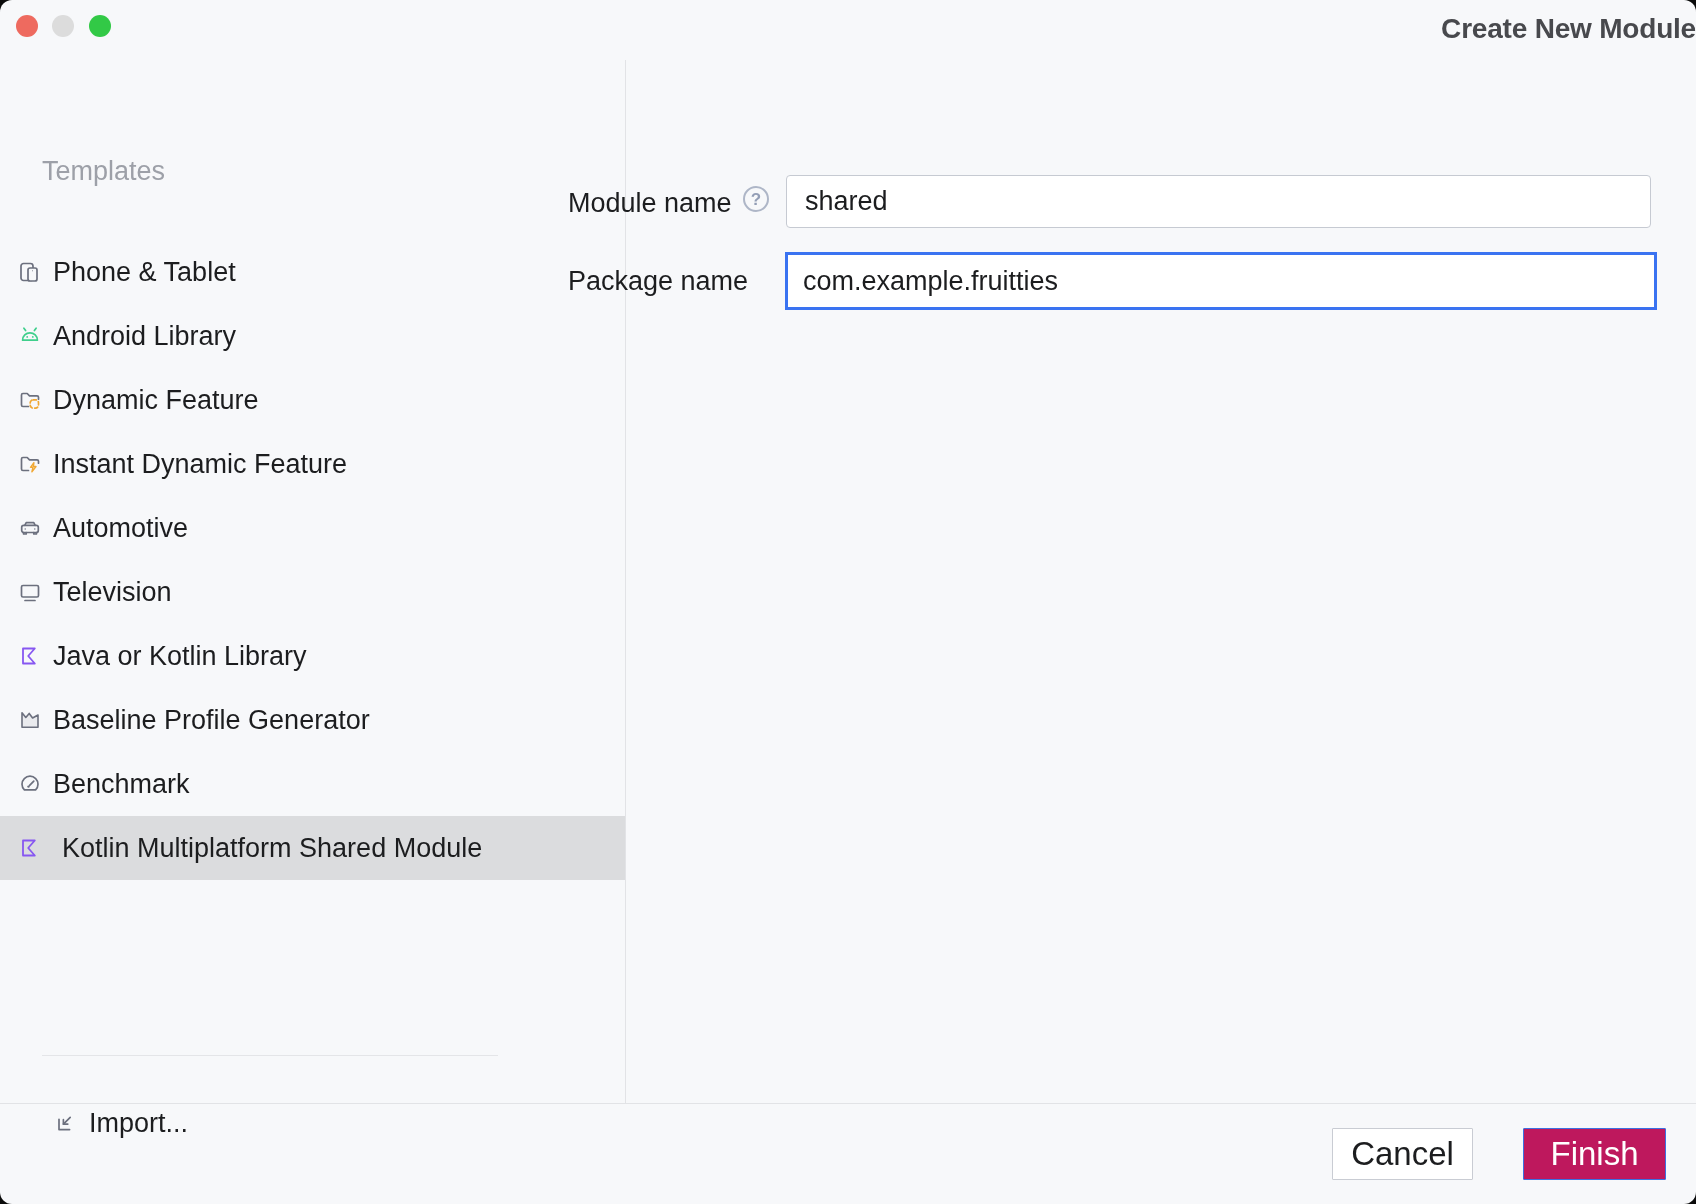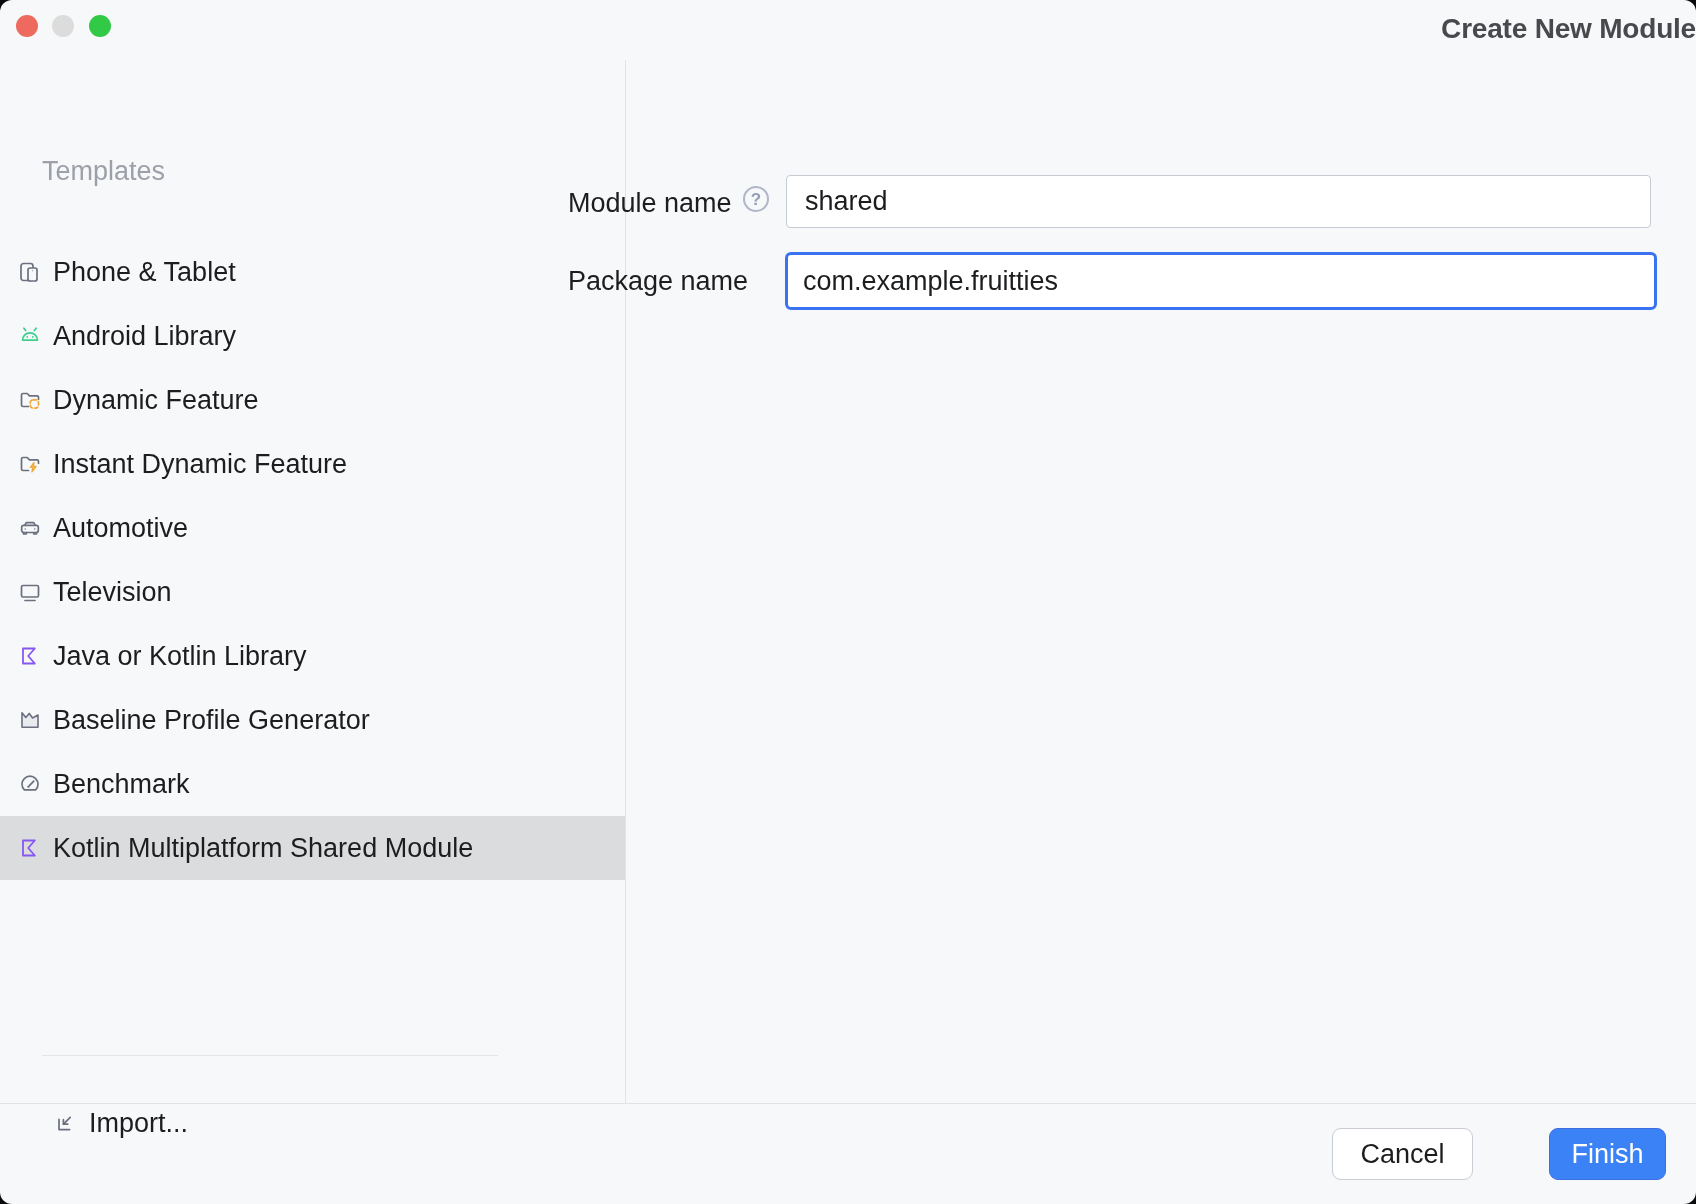--- a/index.html
+++ b/index.html
@@ -16,21 +16,21 @@
   .tl.gray  { left:52px;  background:#DCDCDC; }
   .tl.green { left:89px;  background:#32C946; }
   .title { position:absolute; top:0; left:0; right:0; height:60px; line-height:58px;
            text-align:right; font-size:28px; font-weight:bold; color:#48494D; letter-spacing:-0.2px; }
   
   .sidebar { position:absolute; top:60px; left:0; width:626px; bottom:101px;
              border-right:1px solid #E2E3E6; }
   .sidebar-header { position:absolute; top:96px; left:42px; font-size:27px; color:#9DA0A8; }
   .list { position:absolute; top:180px; left:0; right:0; }
   .row { height:64px; display:flex; align-items:center; padding-left:18px; cursor:default; }
-  .row.selected { background:#DBDCDE; }
+  .row.selected { background:#DBDCDE;gap:9px; }
   .ic { width:24px; height:24px; flex:0 0 24px; margin-right:11px; display:inline-block; }
   .ic svg { width:24px; height:24px; display:block; }
   .lbl { font-size:27px; color:#1C1D1F; white-space:nowrap; }
   .sep { position:absolute; top:995px; left:42px; width:456px; height:1px; background:#E4E5E8; }
   .import-row { position:absolute; top:1031px; left:0; right:0;margin-left:36px; }
   
   .main { position:absolute; top:60px; left:523px; right:0; bottom:101px; }
   .form-label { position:absolute; font-size:27px; color:#1C1D1F; white-space:nowrap; }
   .lbl-module  { left:45px; top:128px; }   
   .lbl-package { left:45px; top:206px; }
@@ -42,30 +42,30 @@
   .text-input {
     position:absolute; background:#FFFFFF; font-family:"Liberation Sans", sans-serif;
     font-size:27px; color:#1C1D1F; outline:none;
   }
   .input-module {
     left:263px; top:115px; width:865px; height:53px;
     border:1.5px solid #C6CAD2; border-radius:4px; padding:0 18px;
   }
   .input-package {
     left:262px; top:192px; width:872px; height:58px;
-    border:3px solid #3A73F1; border-radius:6px; padding:12px 15px;
+    border:3px solid #3A73F1; border-radius:0; padding:12px 15px;
   }
   
   .footer { position:absolute; left:0; right:0; bottom:0; height:101px; border-top:1px solid #E2E3E6; }
   .btn {
-    position:absolute; top:24px; height:52px; border-radius:9px; font-family:"Liberation Sans", sans-serif;
-    font-size:27px; cursor:default;
+    position:absolute; top:24px; height:52px; border-radius:1px; font-family:"Liberation Sans", sans-serif;
+    font-size:33px; cursor:default;
   }
   .btn-cancel { right:223px; width:141px; background:#FFFFFF; border:1.5px solid #C9CCD3; color:#1C1D1F; }
-  .btn-finish { right:30px;  width:117px; background:#3b82f6; border:1.5px solid #3E6FE0; color:#FFFFFF; }
+  .btn-finish { right:30px;  width:143px; background:#be185d; border:1.5px solid #3E6FE0; color:#FFFFFF; }
 </style>
 </head>
 <body>
 
 <div class="window">
 
   <div class="titlebar">
     <span class="tl red"></span>
     <span class="tl gray"></span>
     <span class="tl green"></span>

